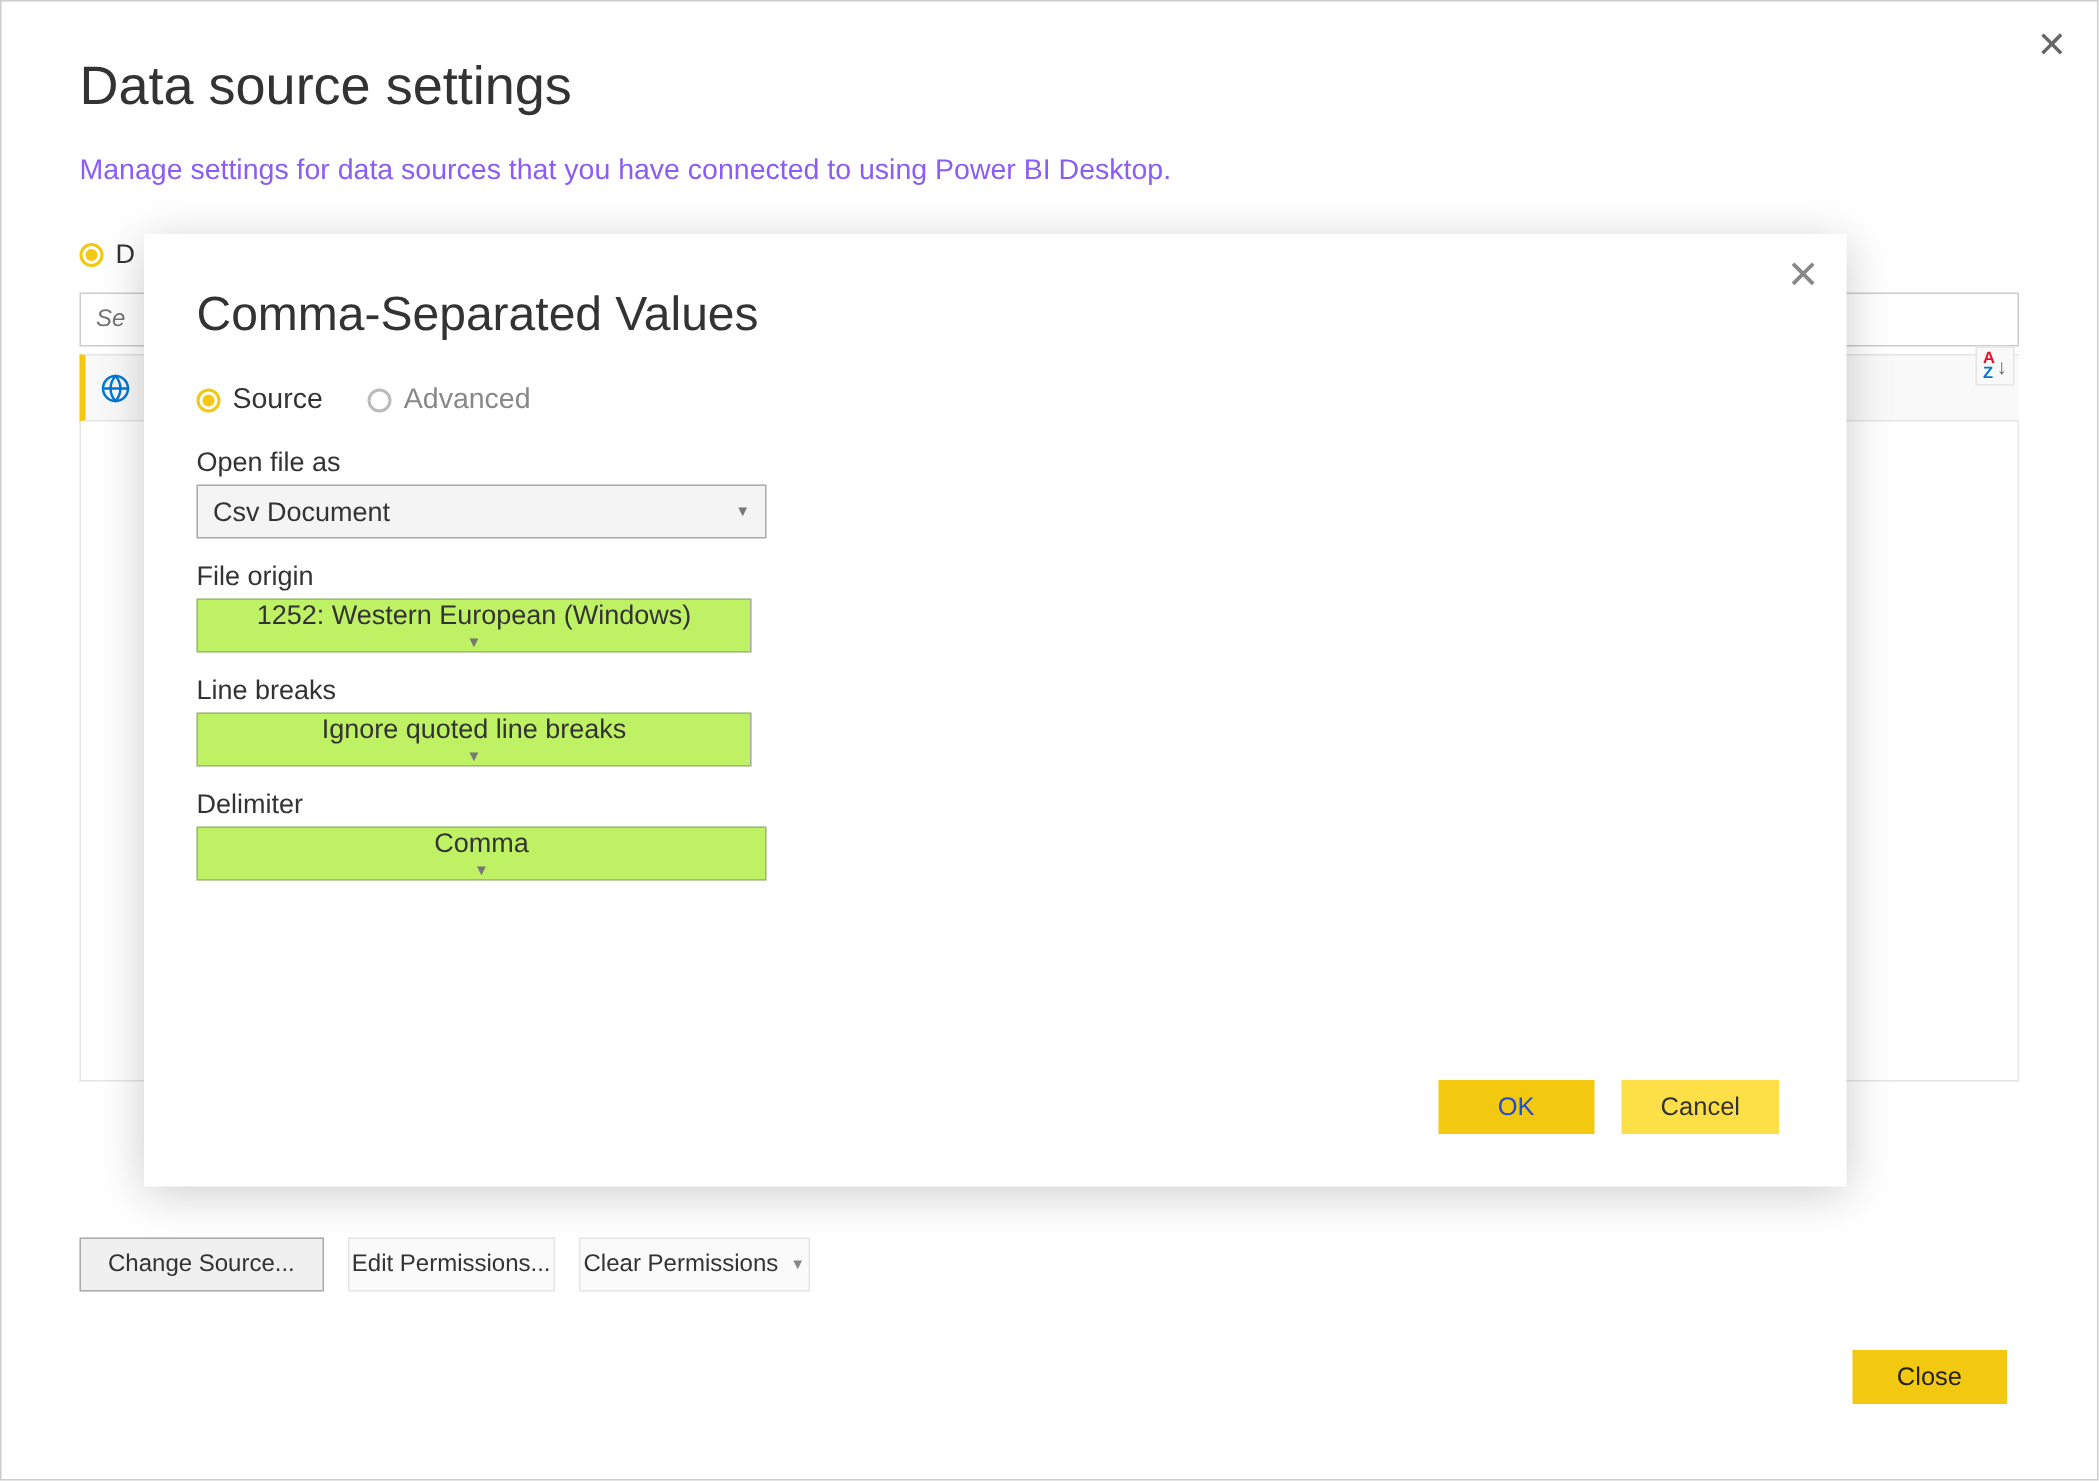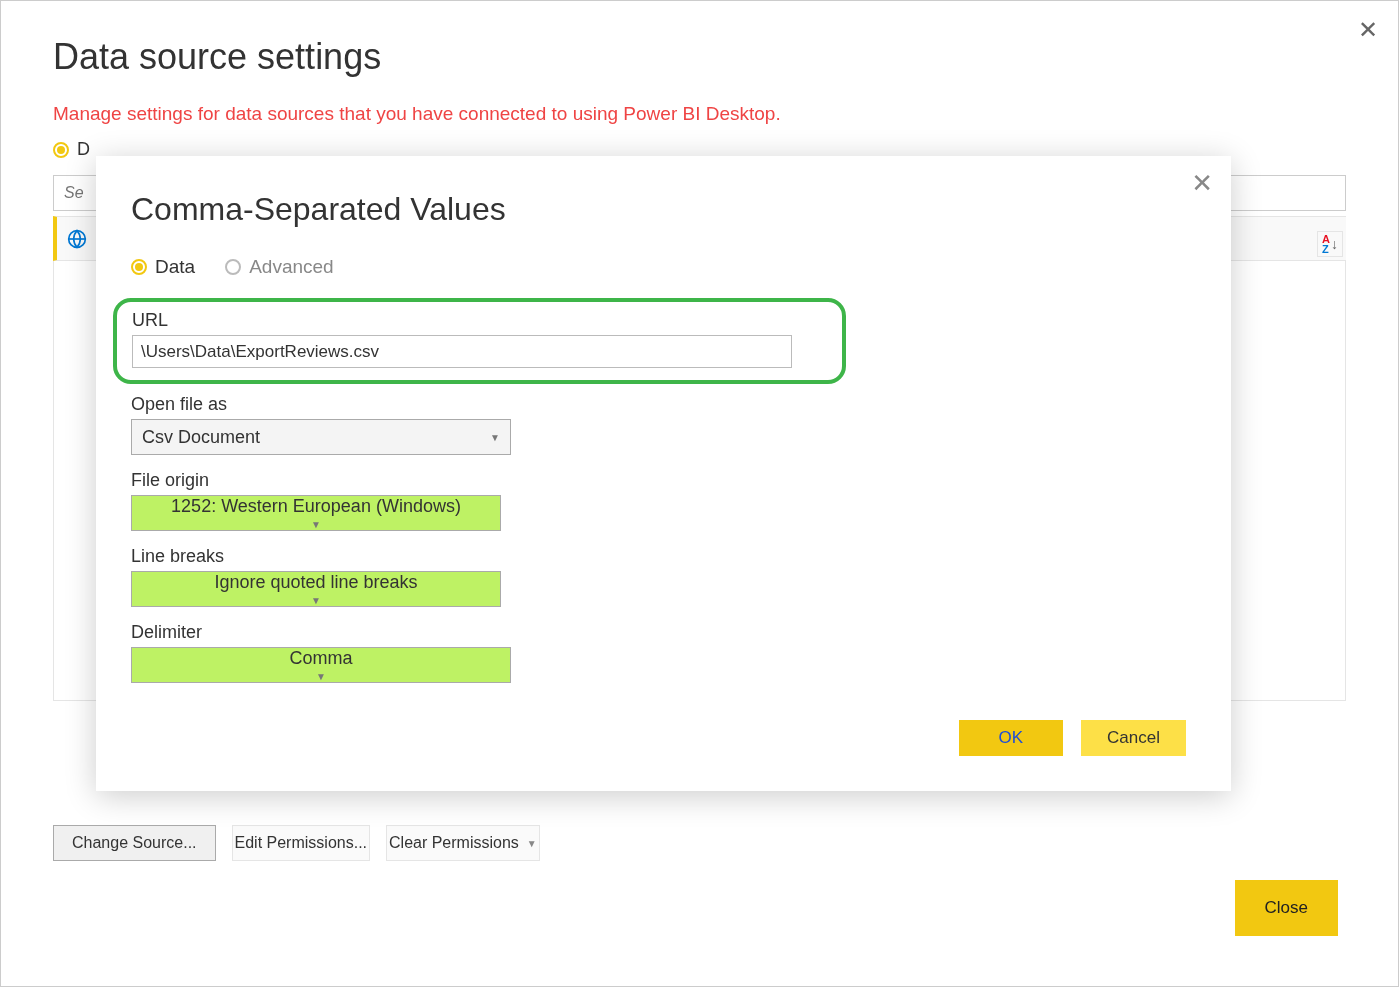--- a/index.html
+++ b/index.html
@@ -33,22 +33,22 @@
       font-weight: 300;
     }
     .main-title {
       font-size: 36px;
       font-weight: 300;
       color: #333;
       margin-bottom: 25px;
     }
     .main-subtitle {
       font-size: 19px;
-      color: #ef4444;
-      margin-bottom: 14px;
+      color: #8b5cf6;
+      margin-bottom: 34px;
     }
     .radio-row {
       margin-bottom: 15px;
     }
     .radio-main {
       display: inline-flex;
       align-items: center;
       font-size: 18px;
       color: #333;
     }
@@ -152,21 +152,21 @@
     .btn-secondary-light .caret {
       font-size: 10px;
       color: #888;
     }
     .close-btn {
       position: absolute;
       bottom: 50px;
       right: 60px;
       background: #f2c811;
       border: none;
-      padding: 18px 30px;
+      padding: 8px 30px;
       font-size: 17px;
       color: #222;
       cursor: pointer;
     }
 
     
     .csv-dialog {
       position: absolute;
       top: 155px;
       left: 95px;
@@ -347,32 +347,28 @@
   <button class="close-btn">Close</button>
 </div>
 
 <div class="csv-dialog">
   <div class="csv-close">✕</div>
   <h2 class="csv-title">Comma-Separated Values</h2>
 
   <div class="csv-radio-row">
     <label class="csv-radio">
       <span class="csv-radio-dot checked"></span>
-      <span>Data</span>
+      <span>Source</span>
     </label>
     <label class="csv-radio dim">
       <span class="csv-radio-dot unchecked"></span>
       <span>Advanced</span>
     </label>
   </div>
 
-  <div class="url-group">
-    <div class="field-label">URL</div>
-    <input class="url-input" value="\Users\Data\ExportReviews.csv" style="">
-  </div>
 
   <div class="form-group">
     <div class="field-label">Open file as</div>
     <div class="select-box w-380">
       <span>Csv Document</span>
       <span class="caret">▼</span>
     </div>
   </div>
 
   <div class="form-group">

